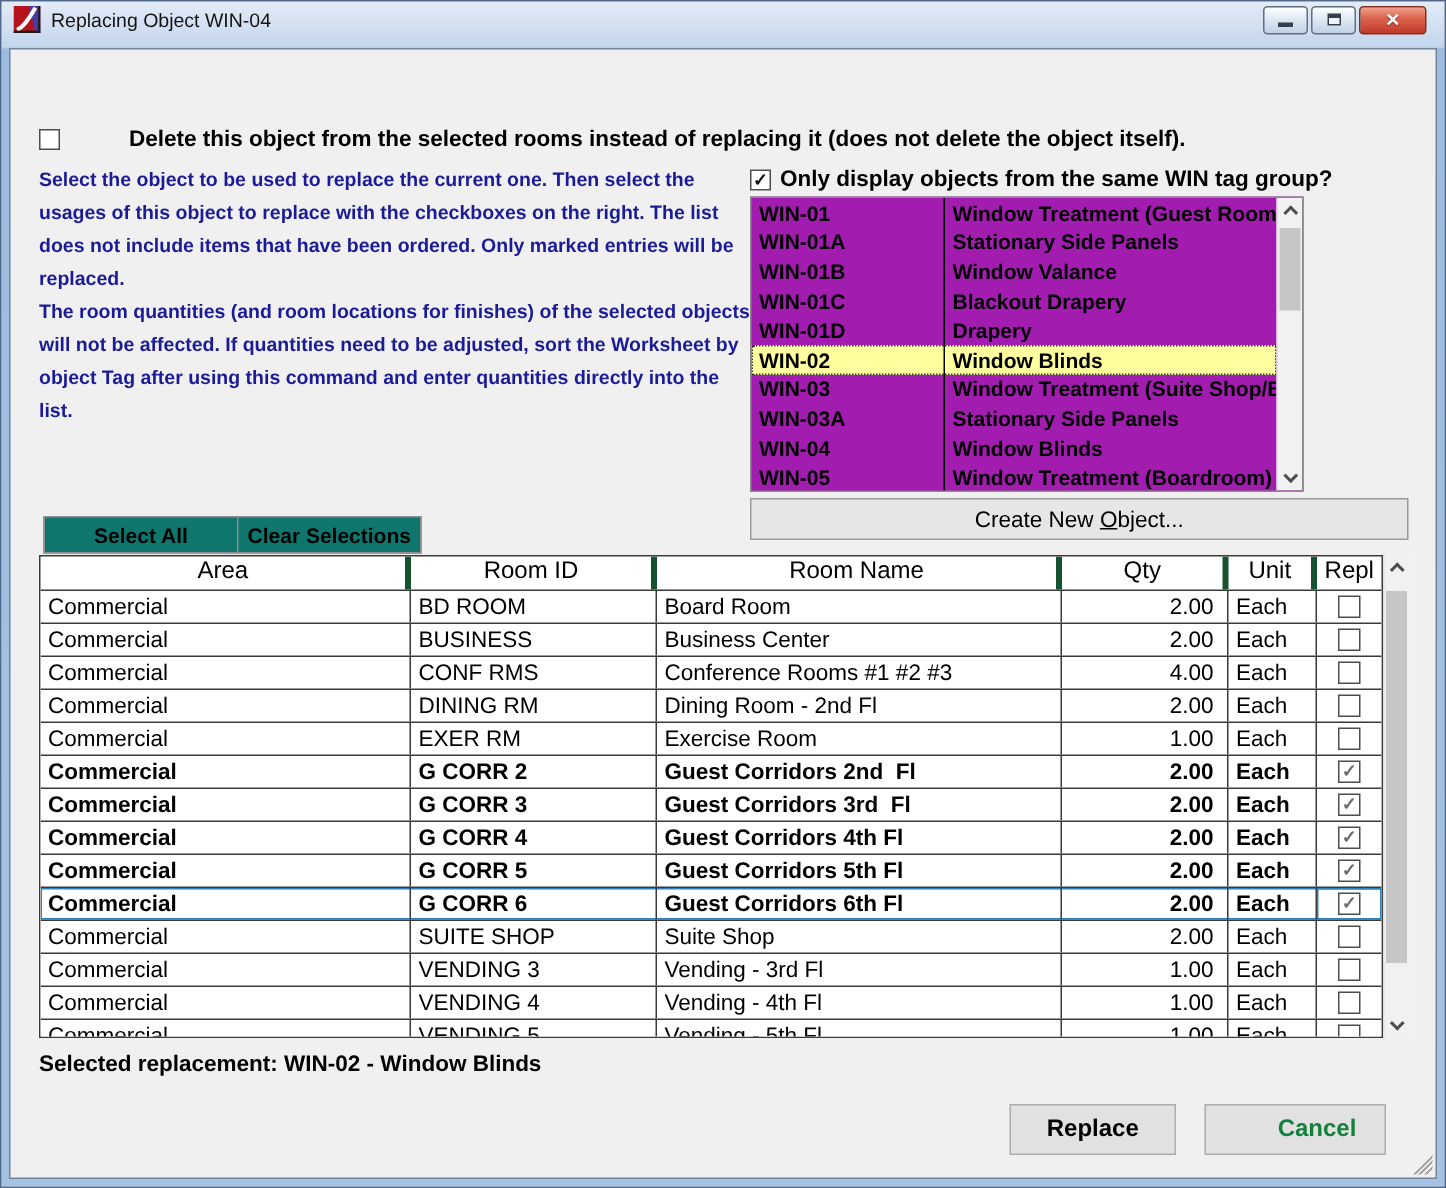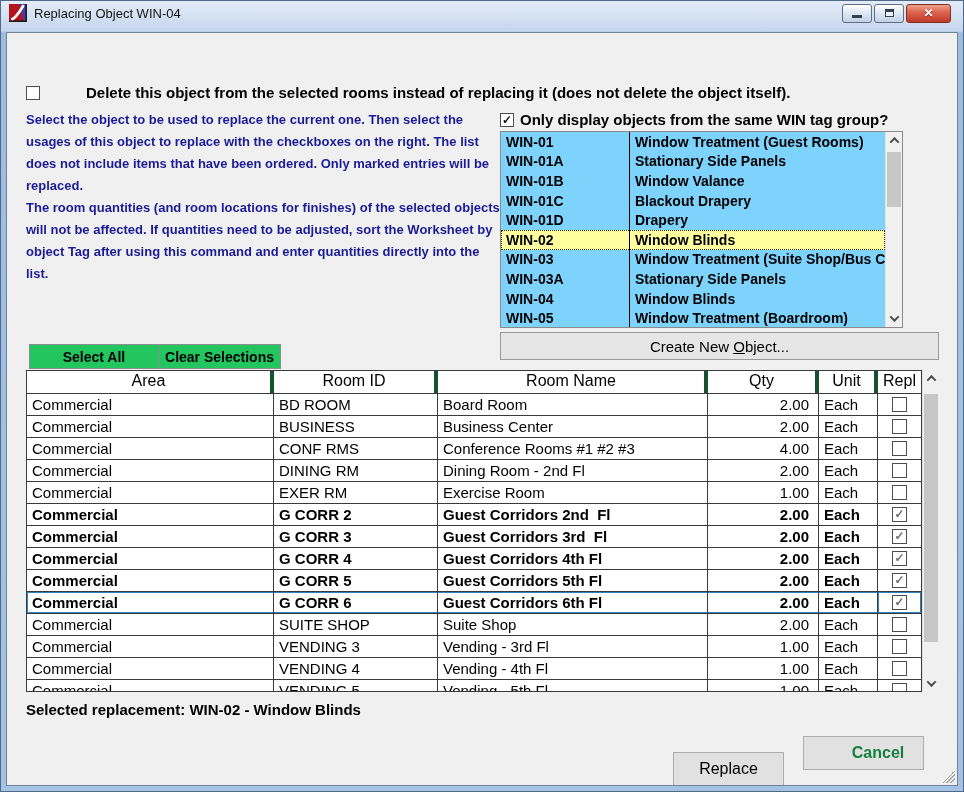--- a/index.html
+++ b/index.html
@@ -45,22 +45,22 @@
   .cbx.checked::after { content: "✓"; margin-top: -1px; }
   .cbx-label { font-size: 15px; font-weight: bold; color: #000; }
 
   .delete-row { left: 19px; top: 51px; width: 900px; gap: 40px; }
   .filter-row { left: 493px; top: 78px; width: 445px; }
 
   .instructions { left: 19px; top: 76px; width: 476px; color: #1b1b97; font-size: 13px; font-weight: bold; line-height: 22px; }
 
   
   .taglist {
-    left: 493px; top: 98px; width: 403px; height: 197px;
-    background: #7dd3fc; border: 1px solid #8a8a8a; overflow: hidden;
+    left: 493px; top: 98px; width: 369px; height: 197px;
+    background: #a21caf; border: 1px solid #8a8a8a; overflow: hidden;
   }
   .lb-rows { position: absolute; left: 0; top: 0; right: 17px; bottom: 0; overflow: hidden; }
   .lb-row { display: flex; height: 19.6px; align-items: center; }
   .lb-row.selected { background: #ffffa0; outline: 1px dotted #333; outline-offset: -1px; }
   .lb-tag { width: 128px; padding-left: 5px; font-size: 14px; font-weight: bold; color: #000; white-space: nowrap; overflow: hidden; }
   .lb-name { flex: 1; padding-left: 6px; font-size: 14px; font-weight: bold; color: #000; white-space: nowrap; overflow: hidden; }
   .lb-vline { position: absolute; top: 0; bottom: 0; width: 1px; background: #000; }
   .lb-vline.v1 { left: 128px; } .lb-vline.v2 { left: 386px; }
 
   
@@ -70,21 +70,21 @@
   .chev { width: 7px; height: 7px; border-left: 2px solid #4e4e4e; border-top: 2px solid #4e4e4e; }
   .chev.up { transform: rotate(45deg) translate(1px,1px); }
   .chev.down { transform: rotate(-135deg) translate(1px,1px); }
   .sbar .thumb { position: absolute; left: 1px; right: 1px; background: #c6c6c6; }
   .taglist-sbar { right: 0; top: 0; bottom: 0; width: 17px; }
   .taglist-sbar .thumb { top: 20px; height: 55px; }
   .table-sbar { left: 915px; top: 337px; width: 17px; height: 322px; }
   .table-sbar .thumb { top: 24px; height: 248px; }
 
   .btn {
-    background: #22c55e; border: 1px solid #8e8e8e; color: #000;
+    background: #0f766e; border: 1px solid #8e8e8e; color: #000;
     display: flex; align-items: center; justify-content: center; cursor: default;
   }
   .create-btn { left: 493px; top: 299px; width: 439px; height: 28px; font-size: 15px; background: #e6e6e6; border-color: #9a9a9a; }
   .selall-btn  { left: 22px;  top: 311px; width: 130px; height: 25px; font-size: 14px; font-weight: 600; }
   .clear-btn   { left: 151px; top: 311px; width: 123px; height: 25px; font-size: 14px; font-weight: 600; }
 
   
   .roomtable { left: 19px; top: 337px; width: 896px; height: 322px; border: 1px solid #3a3a3a; background: #fff; overflow: hidden; }
   .t-grid { display: grid; grid-template-columns: 247px 164px 270px 111px 59px 43px; }
   .t-head { height: 23px; border-bottom: 1px solid #3a3a3a; }
@@ -97,21 +97,21 @@
   .t-row.bold .t-cell { font-weight: bold; }
   .t-cell.qty { text-align: right; padding-right: 9px; }
   .t-cell.repl { display: flex; align-items: center; justify-content: center; padding: 0; }
   .t-row.focused .t-cell.repl { box-shadow: inset 0 0 0 1px #2f82bd; }
   .tbl-cbx { width: 15px; height: 15px; border: 1px solid #4d4d4d; background: #fff;
     display: flex; align-items: center; justify-content: center; font-size: 12px; font-weight: bold; color: #6e6e6e; line-height: 1; }
   .tbl-cbx.checked::after { content: "✓"; margin-top: -1px; }
 
   .footer-label { left: 19px; top: 668px; font-size: 15px; font-weight: bold; color: #000; }
 
-  .replace-btn { left: 666px; top: 703px; width: 111px; height: 34px; font-size: 16px; font-weight: 400; background: #e1e1e1; border-color: #adadad; margin-top: 16px; }
+  .replace-btn { left: 666px; top: 703px; width: 111px; height: 34px; font-size: 16px; font-weight: 700; background: #e1e1e1; border-color: #adadad; }
   .cancel-btn  { left: 796px; top: 703px; width: 121px; height: 34px; font-size: 16px; font-weight: bold; color: #15803d; background: #e1e1e1; border-color: #adadad; padding-left: 29px; }
 
   .resize-grip { right: 2px; bottom: 2px; width: 13px; height: 13px;
     background: linear-gradient(135deg, transparent 0 50%, #a8a8a8 50% 57%, transparent 57% 64%, #a8a8a8 64% 71%, transparent 71% 78%, #a8a8a8 78% 85%, transparent 85%); }
   u { text-decoration: underline; }
 </style>
 </head>
 <body>
 
 <div class="window">

